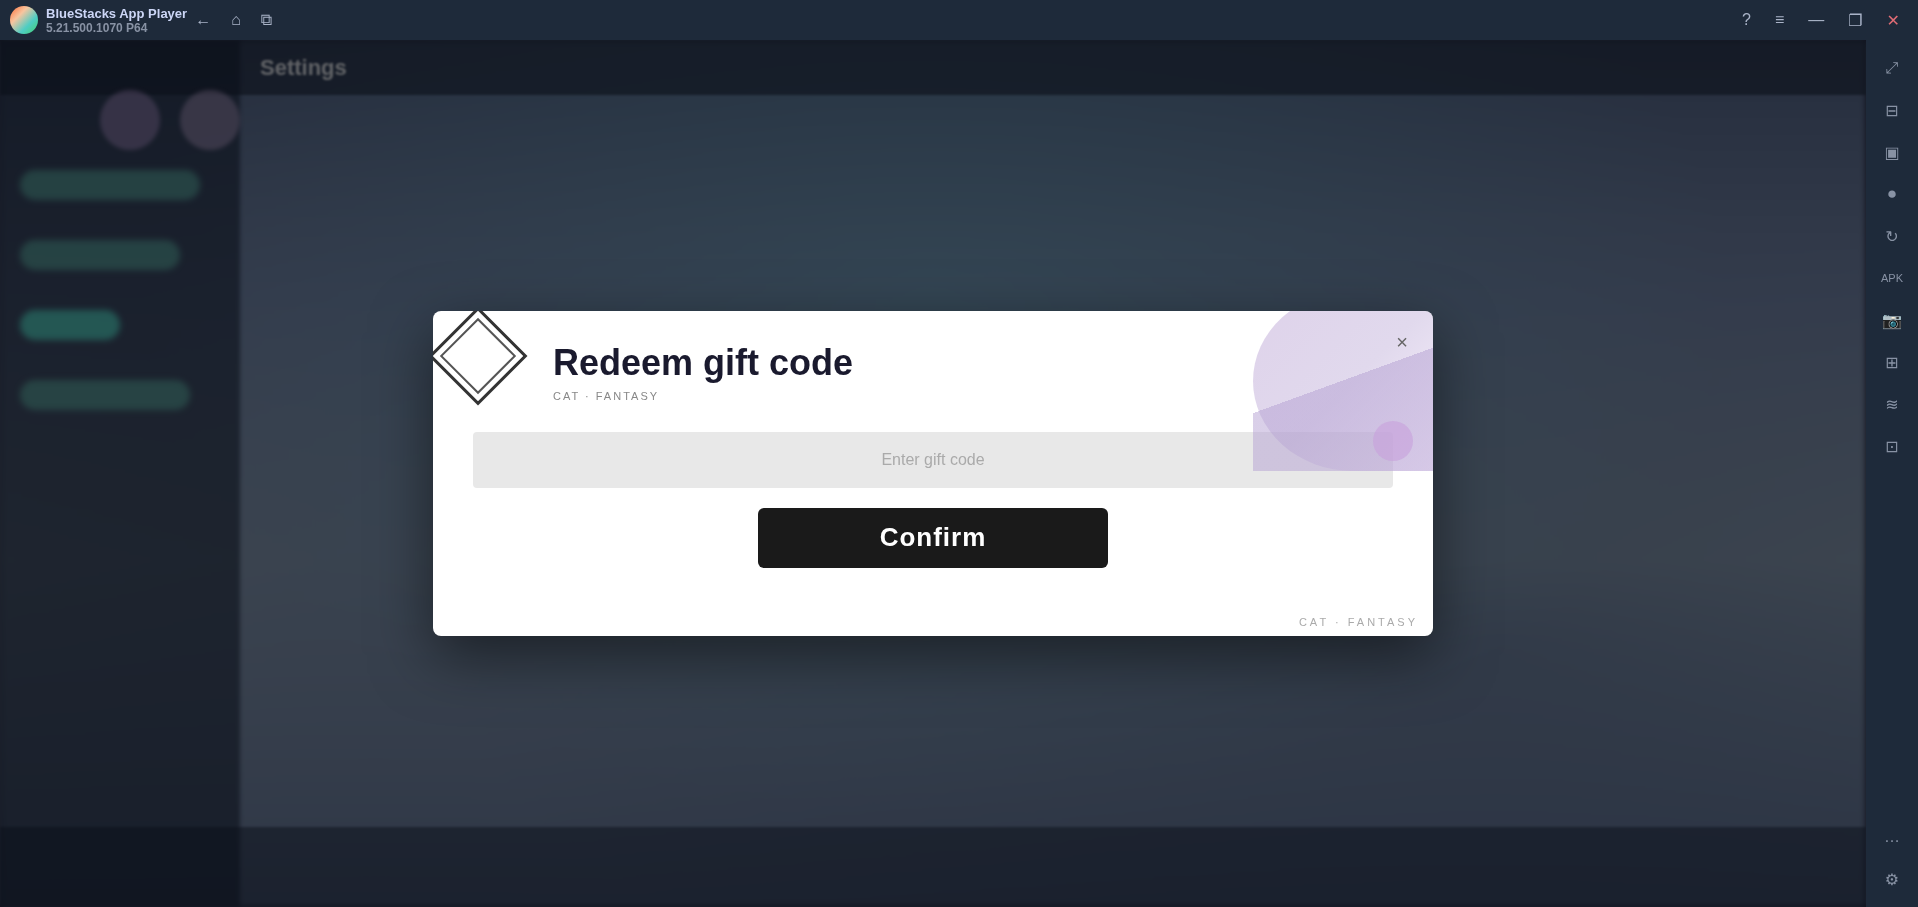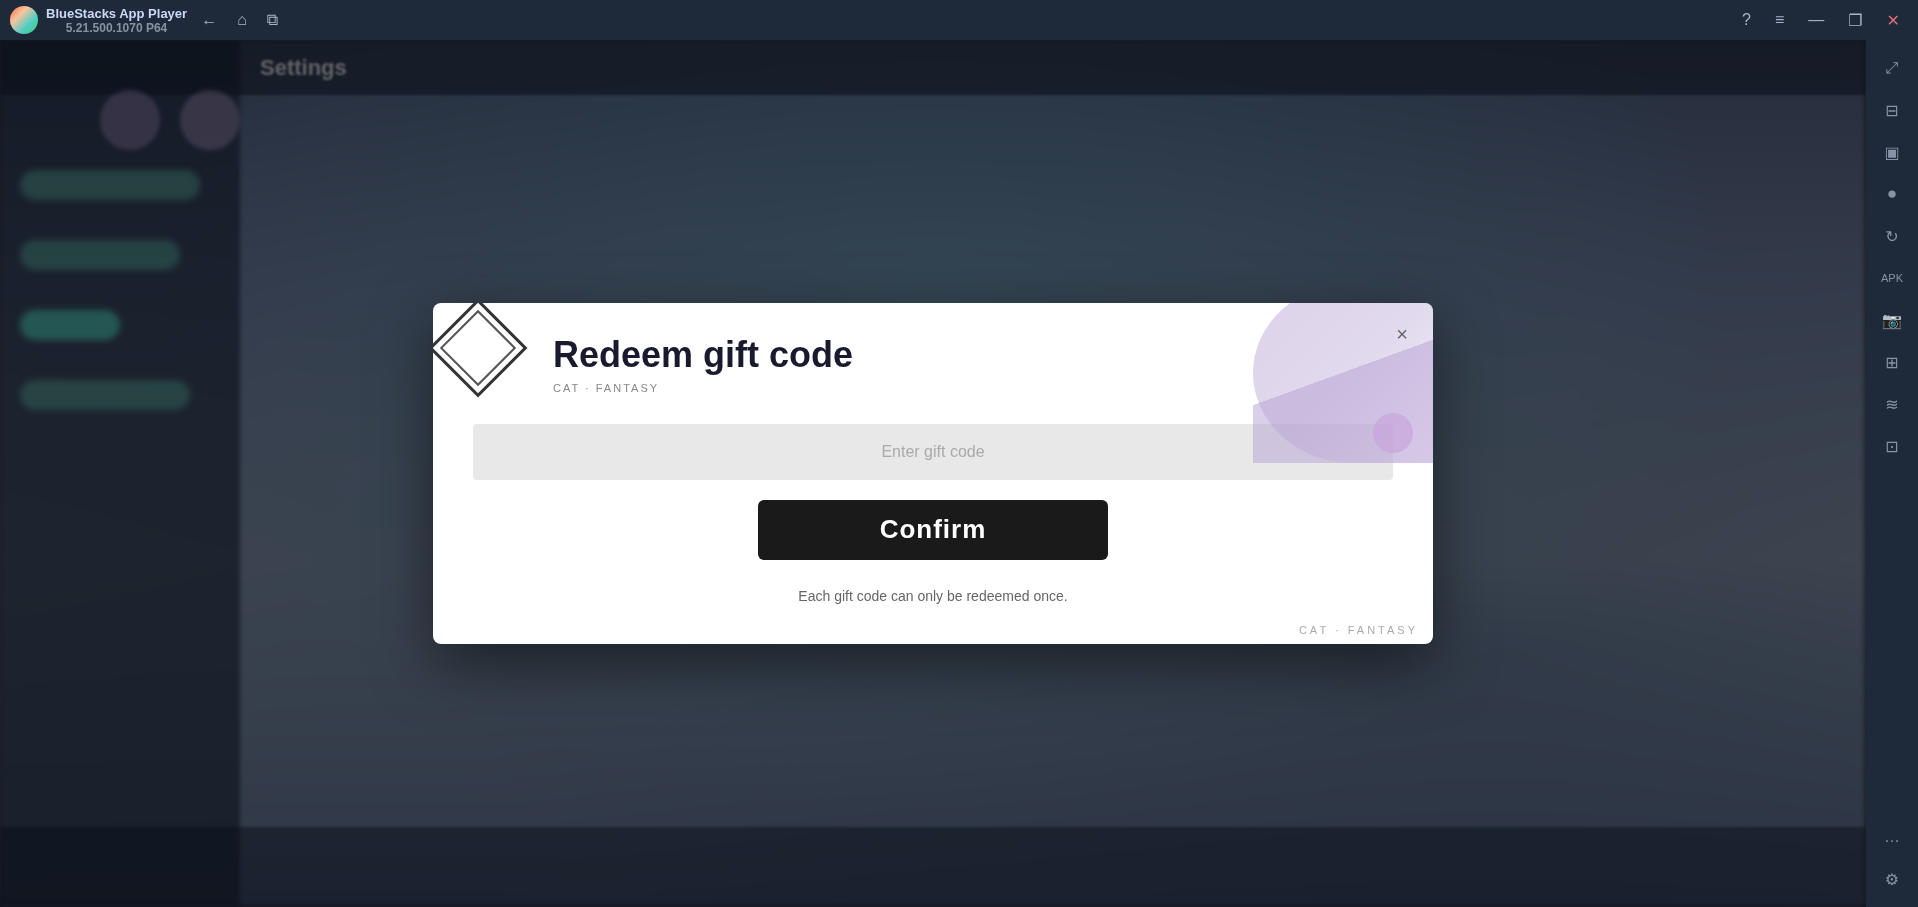--- a/index.html
+++ b/index.html
@@ -29,22 +29,21 @@
       height: 28px;
       margin-right: 8px;
       border-radius: 50%;
       background: linear-gradient(135deg, #ff6b35, #f7c59f, #4ecdc4, #44cf6c);
       flex-shrink: 0;
     }
 
     .title-bar-app-info {
       display: flex;
       flex-direction: column;
-      margin-right: 10px;
-      align-items: center;
+      margin-right: 4px;
     }
 
     .title-bar-app-name {
       color: #ccd6f6;
       font-size: 13px;
       font-weight: 600;
     }
 
     .title-bar-version {
       color: #8892a4;
@@ -449,21 +448,20 @@
         <div class="dialog-title">Redeem gift code</div>
         <div class="dialog-subtitle">CAT · FANTASY</div>
 
         
         <input class="gift-code-input" type="text" placeholder="Enter gift code" style="">
 
         
         <button class="confirm-btn">Confirm</button>
 
         
-        <div class="dialog-disclaimer">Each gift code can only be redeemed once.</div>
 
         
         <div class="cat-fantasy-watermark">CAT · FANTASY</div>
 
       </div>
     </div>
 
   </div>
 
   <div class="right-sidebar">

